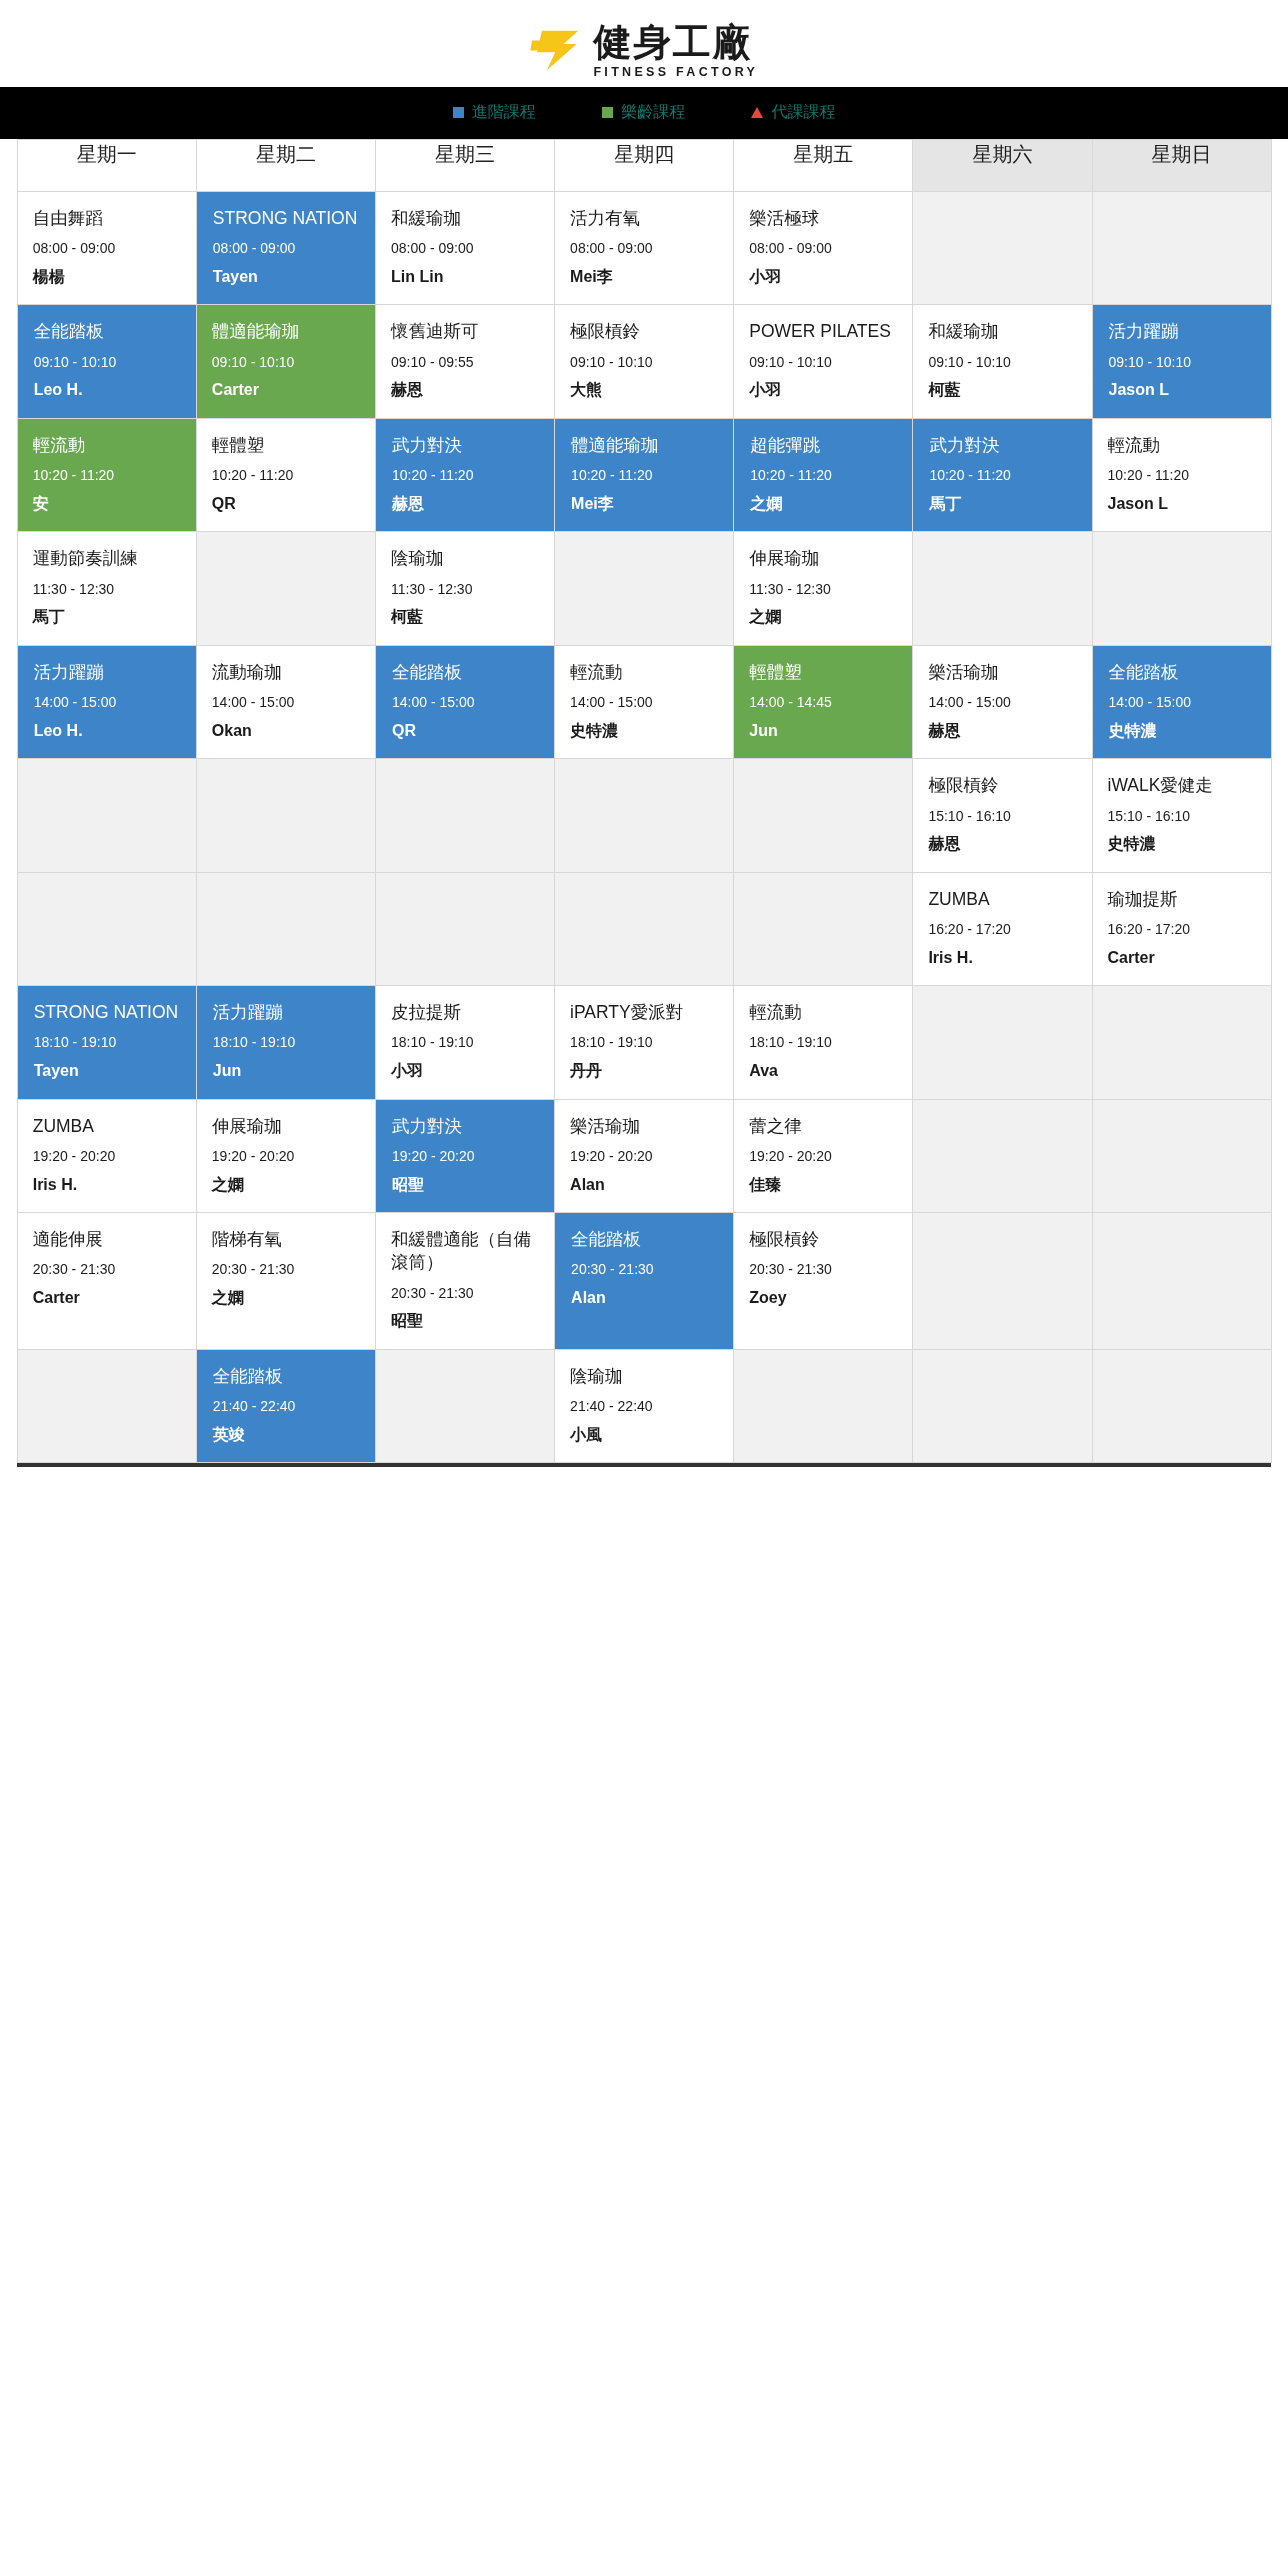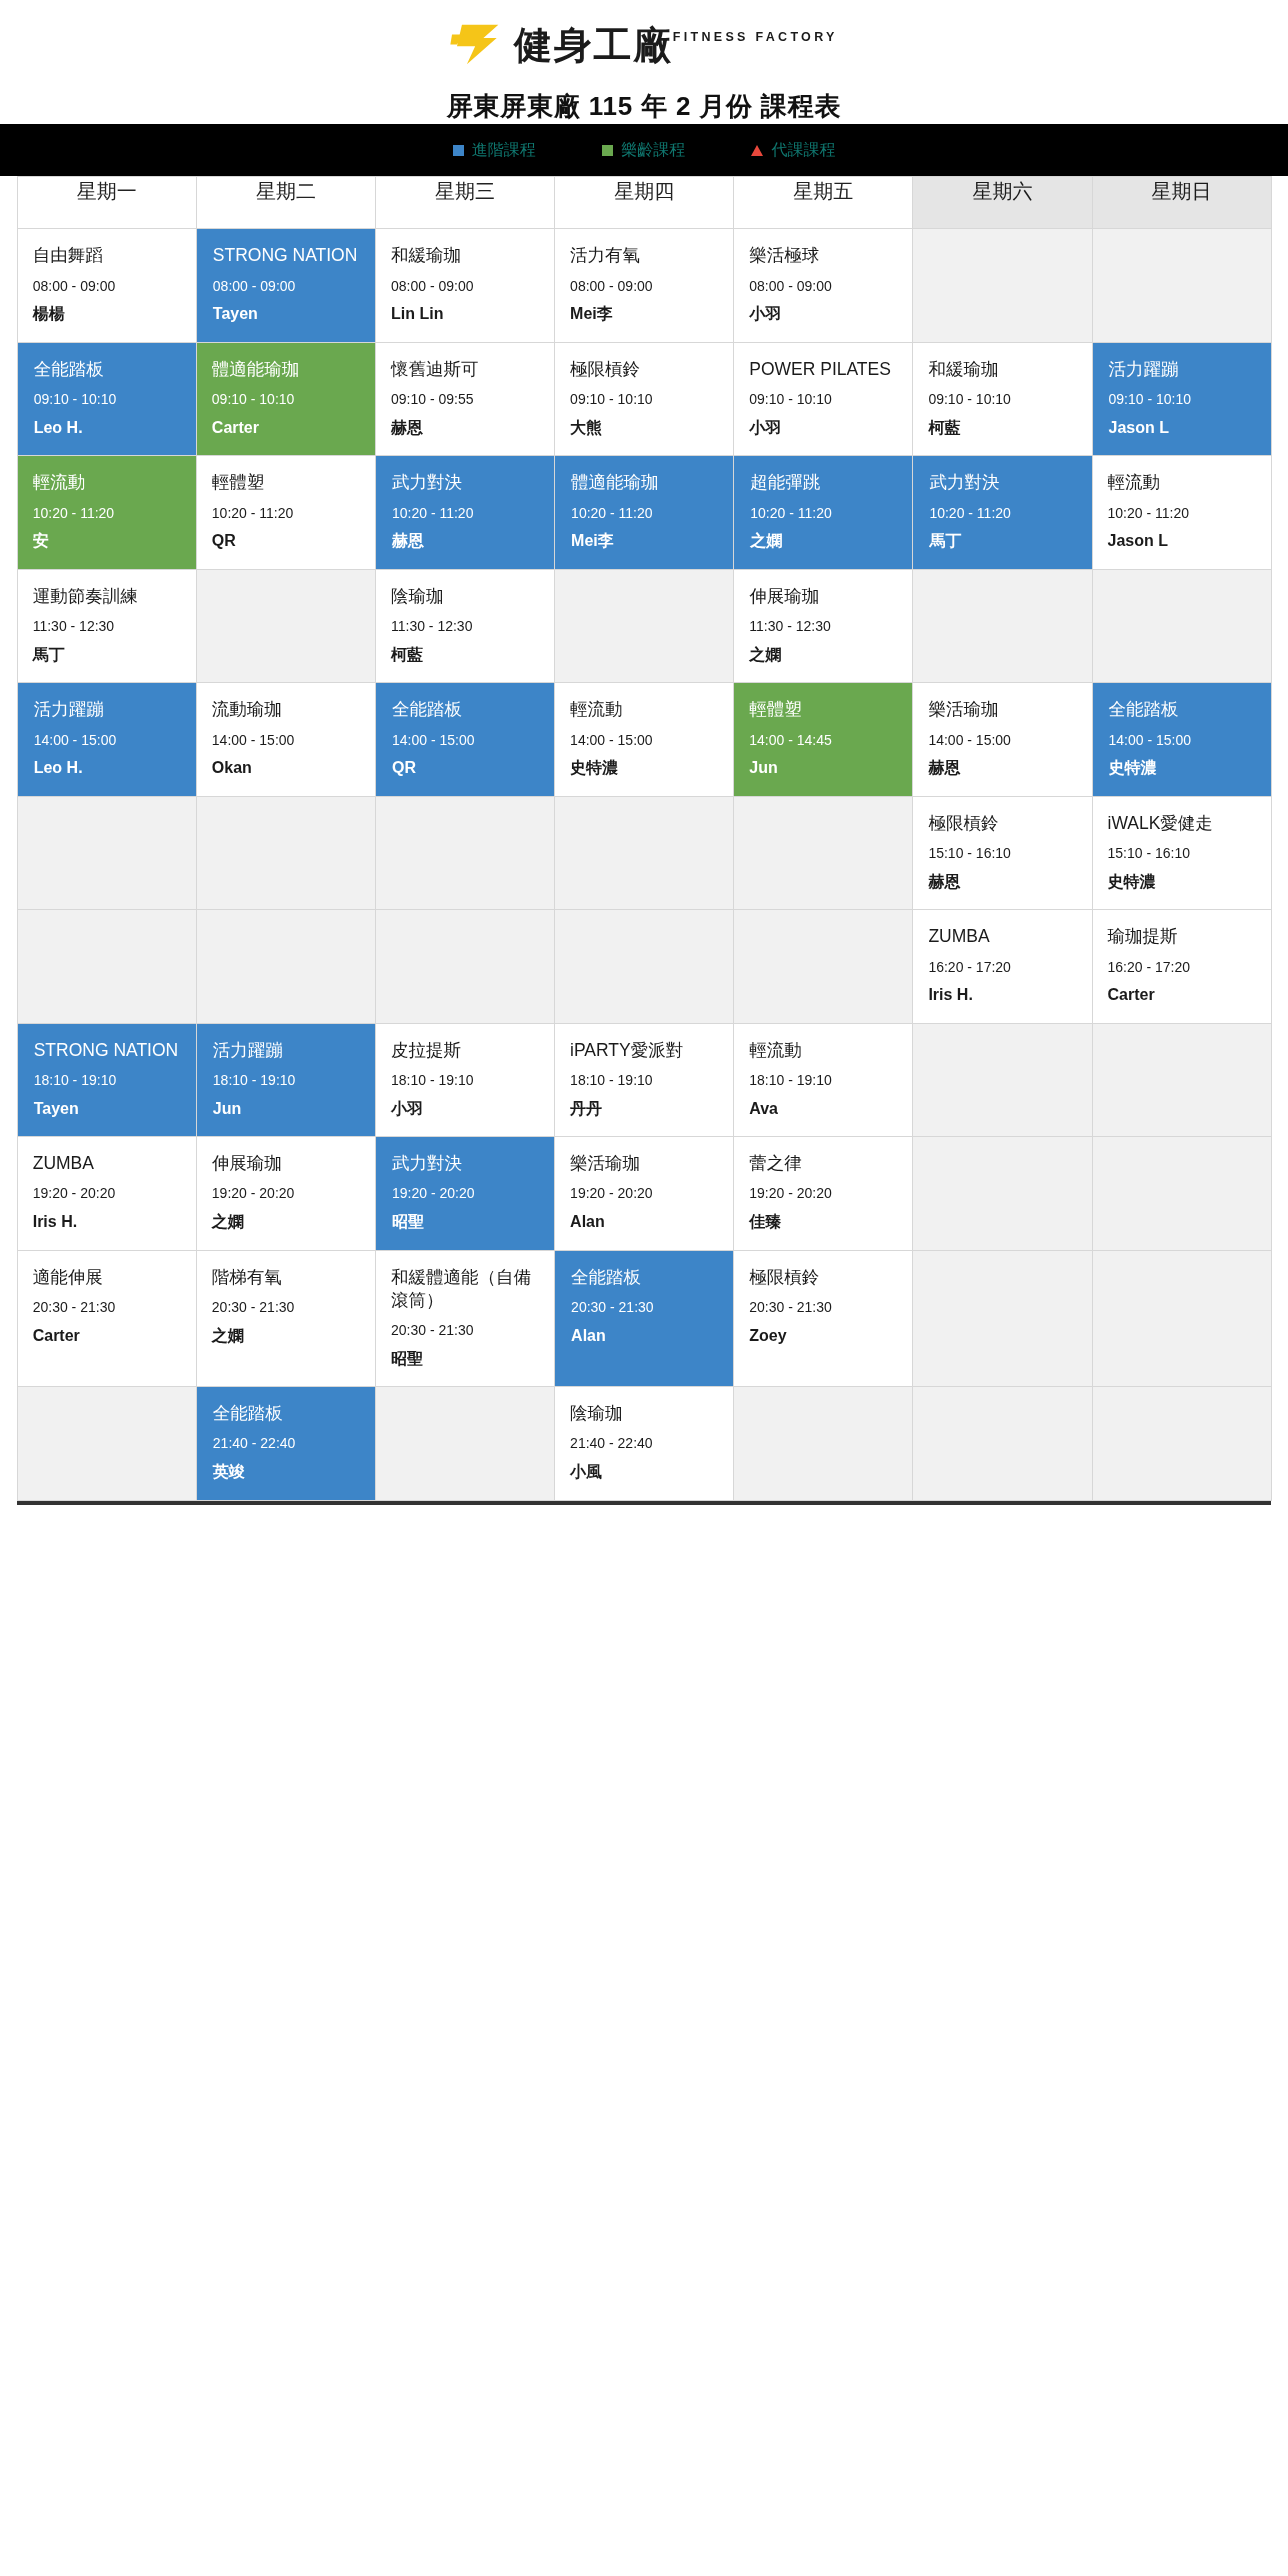--- a/index.html
+++ b/index.html
@@ -10,21 +10,21 @@
   }
   body { width: 1288px; }
   .page { width: 1288px; padding: 0 0 33px 0; }
 
   
   .brand {
     display: flex; align-items: center; justify-content: center;
     gap: 11.7px; padding: 23px 0 8.3px 0;
   }
   .brand-mark { width: 52px; height: 43px; flex: none; }
-  .brand-text { display: flex; flex-direction: row; line-height: 1; }
+  .brand-text { display: flex; flex-direction: column; line-height: 1; }
   .brand-cn {
     font-size: 38px; font-weight: bold; color: #1b1b1b; letter-spacing: 1.7px;
   }
   .brand-en {
     font-size: 12.5px; color: #1b1b1b; letter-spacing: 3.3px; margin-top: 5px;
     text-align: right; font-weight: bold;
   }
   .title {
     text-align: center; font-size: 26px; font-weight: bold; color: #111;
     margin: 15px 0 0 0; letter-spacing: 0.8px;
@@ -80,21 +80,20 @@
         <polygon points="14,2 58,2 40,18 56,18 20,50 30,28 8,28" fill="#f5c518"></polygon>
         <polygon points="2,14 16,14 8,26 0,26" fill="#f5c518"></polygon>
       </svg>
     </span>
     <span class="brand-text">
       <span class="brand-cn">健身工廠</span>
       <span class="brand-en">FITNESS FACTORY</span>
     </span>
   </div>
 
-  <div class="title">屏東屏東廠 115 年 2 月份 課程表</div>
 
   <div class="legend">
     <span class="legend-item">
       <span class="legend-swatch" style="background:#3d85c8"></span>
       <span>進階課程</span>
     </span>
     <span class="legend-item">
       <span class="legend-swatch" style="background:#6aa84f"></span>
       <span>樂齡課程</span>
     </span>

